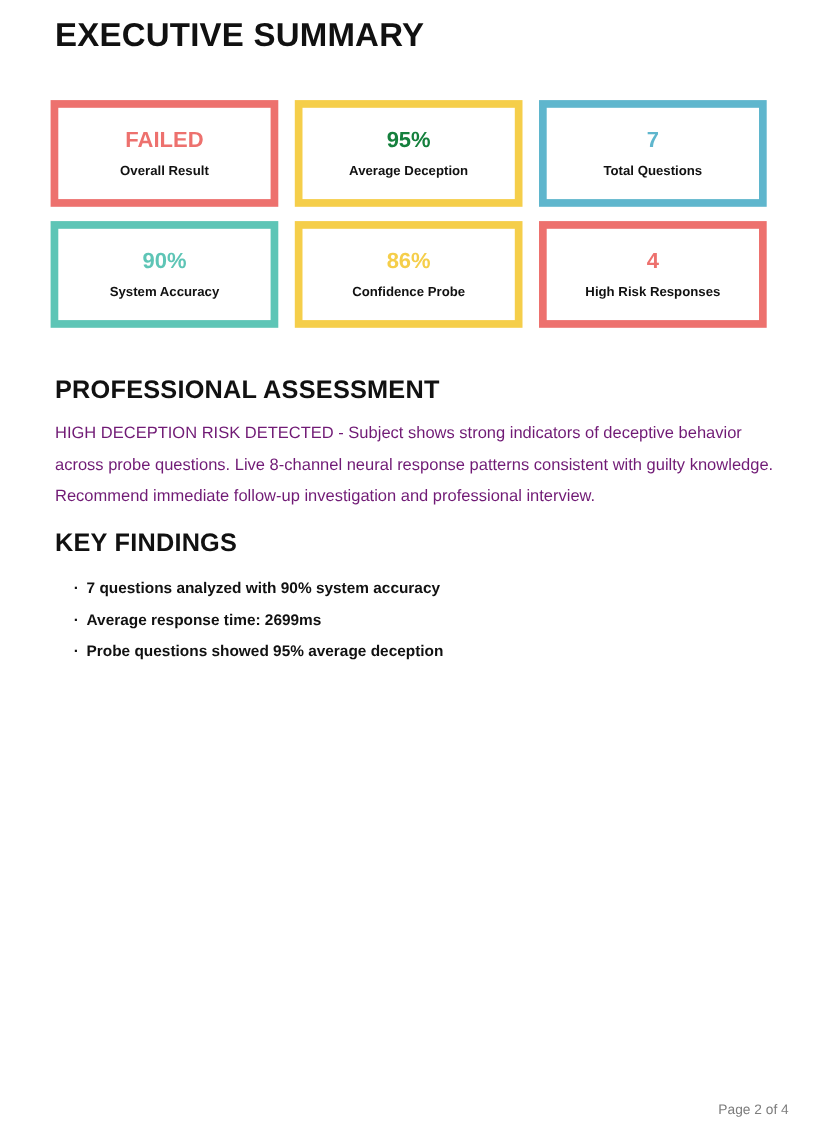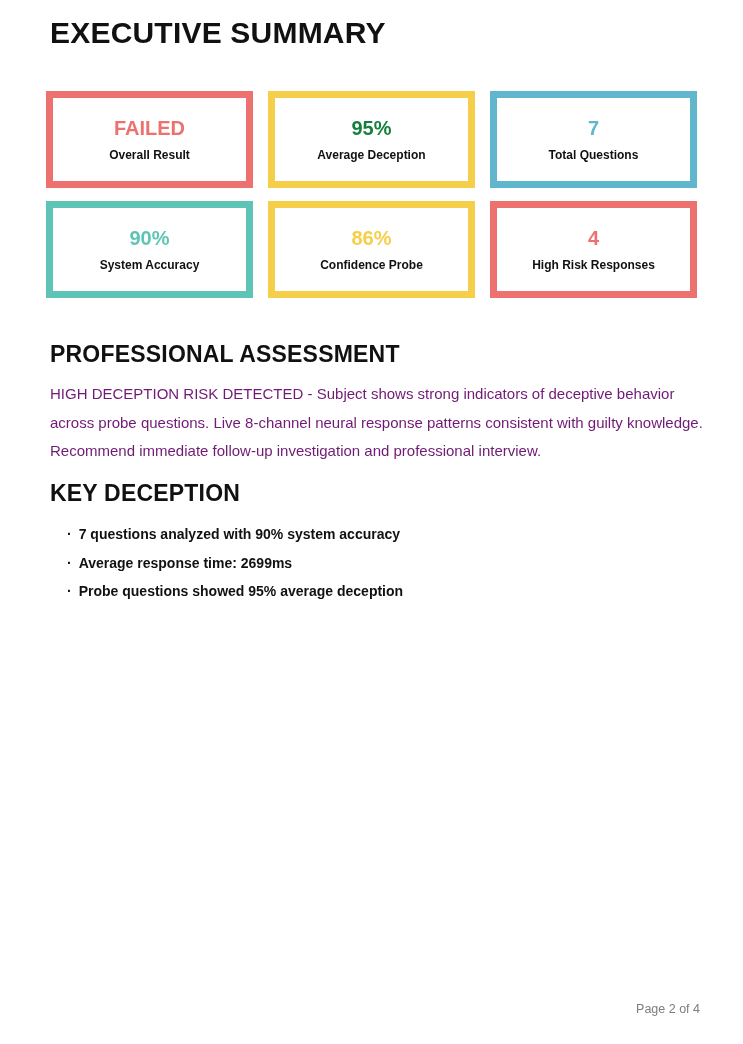--- a/index.html
+++ b/index.html
@@ -84,21 +84,21 @@
     color: #111111;
     white-space: nowrap;
   }
   .bullet-glyph {
     display: inline-block;
     margin-right: 7px;
   }
   .page-footer {
     position: absolute;
     top: 1002px;
-    right: 43px;
+    right: 26px;
     font-size: 12.5px;
     color: #7d7d7d;
   }
 </style>
 </head>
 <body>
 
 <h1 class="page-title">EXECUTIVE SUMMARY</h1>
 
 <div class="cards-grid">
@@ -125,21 +125,21 @@
   <div class="stat-card" style="border-color: rgb(237, 113, 110);">
     <div class="stat-value" style="color: rgb(237, 113, 110);">4</div>
     <div class="stat-label">High Risk Responses</div>
   </div>
 </div>
 
 <h2 class="section-heading" id="assessment-heading">PROFESSIONAL ASSESSMENT</h2>
 
 <p class="assessment-body">HIGH DECEPTION RISK DETECTED - Subject shows strong indicators of deceptive behavior across probe questions. Live 8-channel neural response patterns consistent with guilty knowledge. Recommend immediate follow-up investigation and professional interview.</p>
 
-<h2 class="section-heading" id="findings-heading">KEY DECEPTION</h2>
+<h2 class="section-heading" id="findings-heading">KEY FINDINGS</h2>
 
 <ul class="findings-list">
   <li><span class="bullet-glyph">·</span><span>7 questions analyzed with 90% system accuracy</span></li>
   <li><span class="bullet-glyph">·</span><span>Average response time: 2699ms</span></li>
   <li><span class="bullet-glyph">·</span><span>Probe questions showed 95% average deception</span></li>
 </ul>
 
 <div class="page-footer">Page 2 of 4</div>
 
 </body></html>

